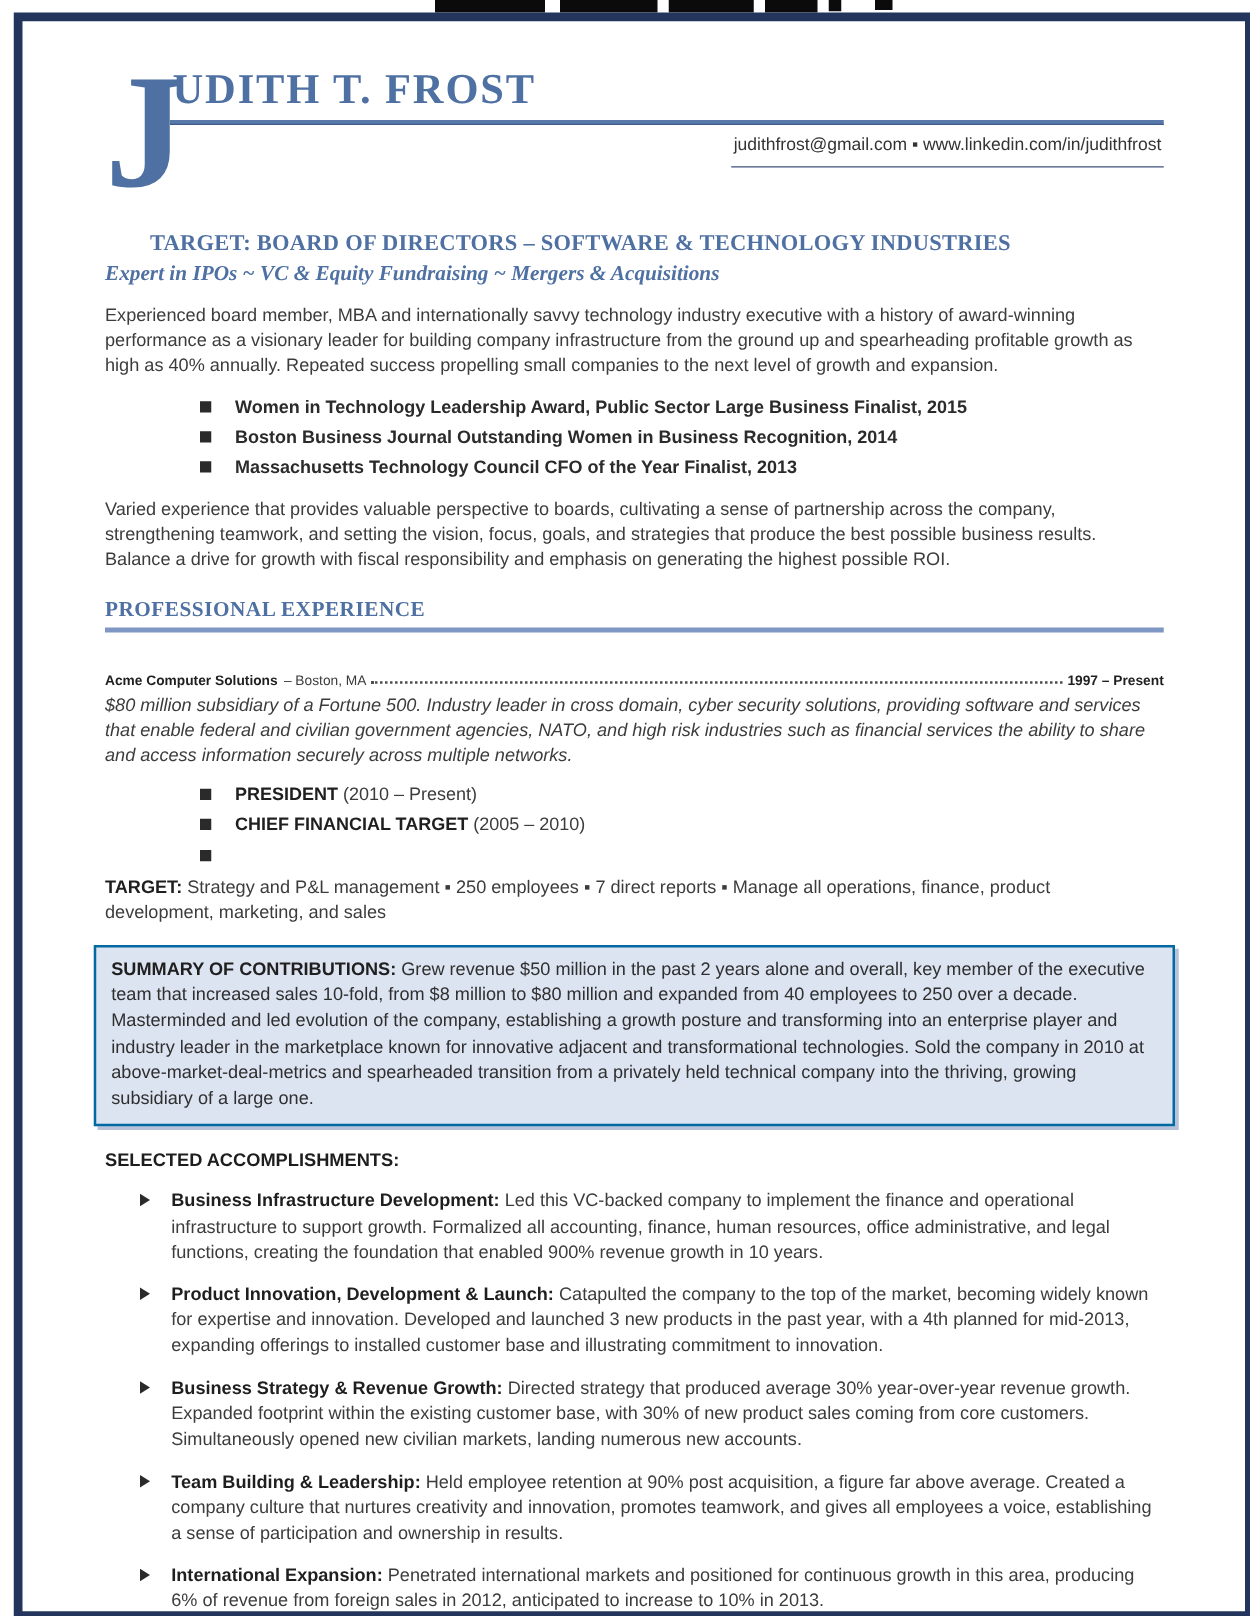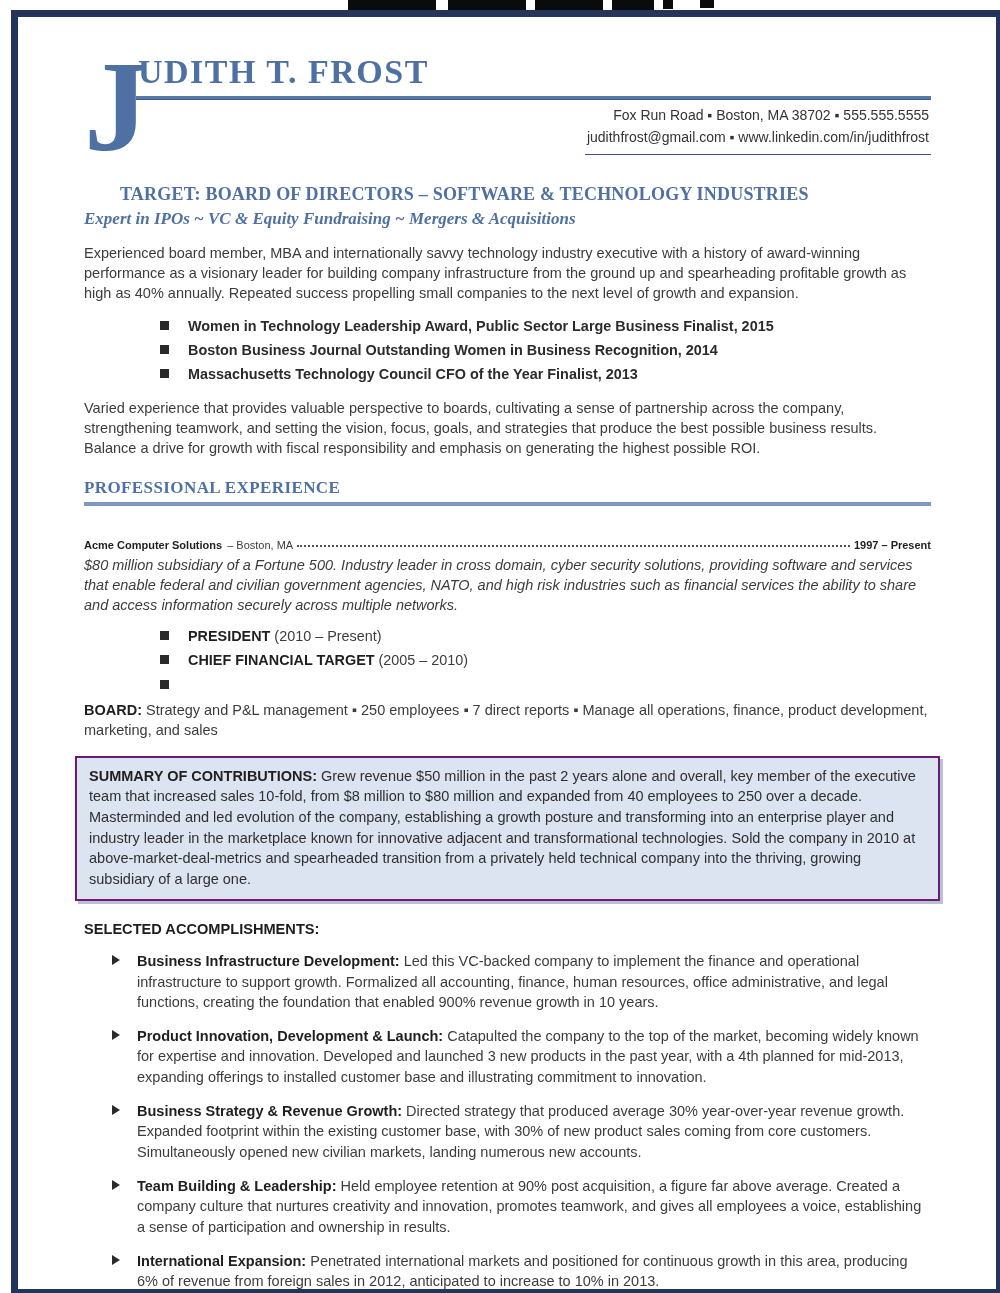--- a/index.html
+++ b/index.html
@@ -78,21 +78,21 @@
 
   .pos-title { font-weight: bold; color: #1f1f1f; }
   .pos-dates { color: #3c3c3c; }
 
   .scope { font-size: 14.5px; line-height: 1.38; margin-top: 11px; }
   .bold-label { font-weight: bold; color: #1f1f1f; }
 
   
   .summary-box {
     margin: 16px -9px 0 -9px;
-    border: 2px solid #701a75;
+    border: 2px solid #0369a1;
     background: #dce3f1;
     padding: 8px 12px 10px;
     box-shadow: 3px 3px 0 #b7c2d8;
     font-size: 14.5px; line-height: 1.42; color: #2f2f2f;
   }
 
   .acc-heading { font-size: 14.6px; font-weight: bold; color: #1d1d1d; margin-top: 20px; }
   .acc-row { display: flex; margin: 14px 0 0 28px; }
   .tri {
     flex: 0 0 auto; width: 0; height: 0;
@@ -115,21 +115,20 @@
 
 <div class="page">
   <div class="inner">
 
     <div class="header">
       <div class="dropcap">J</div>
       <div class="header-right">
         <div class="name">UDITH T. FROST</div>
         <div class="name-rule"></div>
         <div class="contact">
-          <div>Fox Run Road  ▪  Boston, MA 38702  ▪  555.555.5555</div>
           <div>judithfrost@gmail.com  ▪  www.linkedin.com/in/judithfrost</div>
         </div>
       </div>
     </div>
 
     <div class="target-title">TARGET: BOARD OF DIRECTORS – SOFTWARE &amp; TECHNOLOGY INDUSTRIES</div>
     <div class="target-sub">Expert in IPOs  ~  VC &amp; Equity Fundraising  ~ Mergers &amp; Acquisitions</div>
 
     <p class="para">Experienced board member, MBA and internationally savvy technology industry executive with a history of award-winning performance as a visionary leader for building company infrastructure from the ground up and spearheading profitable growth as high as 40% annually. Repeated success propelling small companies to the next level of growth and expansion.</p>
 
@@ -171,21 +170,21 @@
       </div>
       <div class="sq-row">
         <span class="sq"></span>
         <span><span class="pos-title">CHIEF FINANCIAL TARGET</span><span class="pos-dates"> (2005 – 2010)</span></span>
       </div>
       <div class="sq-row">
         <span class="sq"></span>
       </div>
     </div>
 
-    <p class="scope"><span class="bold-label">BOARD:</span><span> Strategy and P&amp;L management  ▪  250 employees  ▪  7 direct reports  ▪  Manage all operations, finance, product development, marketing, and sales</span></p>
+    <p class="scope"><span class="bold-label">TARGET:</span><span> Strategy and P&amp;L management  ▪  250 employees  ▪  7 direct reports  ▪  Manage all operations, finance, product development, marketing, and sales</span></p>
 
     <div class="summary-box">
       <span class="bold-label">SUMMARY OF CONTRIBUTIONS:</span><span> Grew revenue $50 million in the past 2 years alone and overall, key member of the executive team that increased sales 10-fold, from $8 million to $80 million and expanded from 40 employees to 250 over a decade. Masterminded and led evolution of the company, establishing a growth posture and transforming into an enterprise player and industry leader in the marketplace known for innovative adjacent and transformational technologies. Sold the company in 2010 at above-market-deal-metrics and spearheaded transition from a privately held technical company into the thriving, growing subsidiary of a large one.</span>
     </div>
 
     <div class="acc-heading">SELECTED ACCOMPLISHMENTS:</div>
 
     <div>
       <div class="acc-row">
         <span class="tri"></span>

